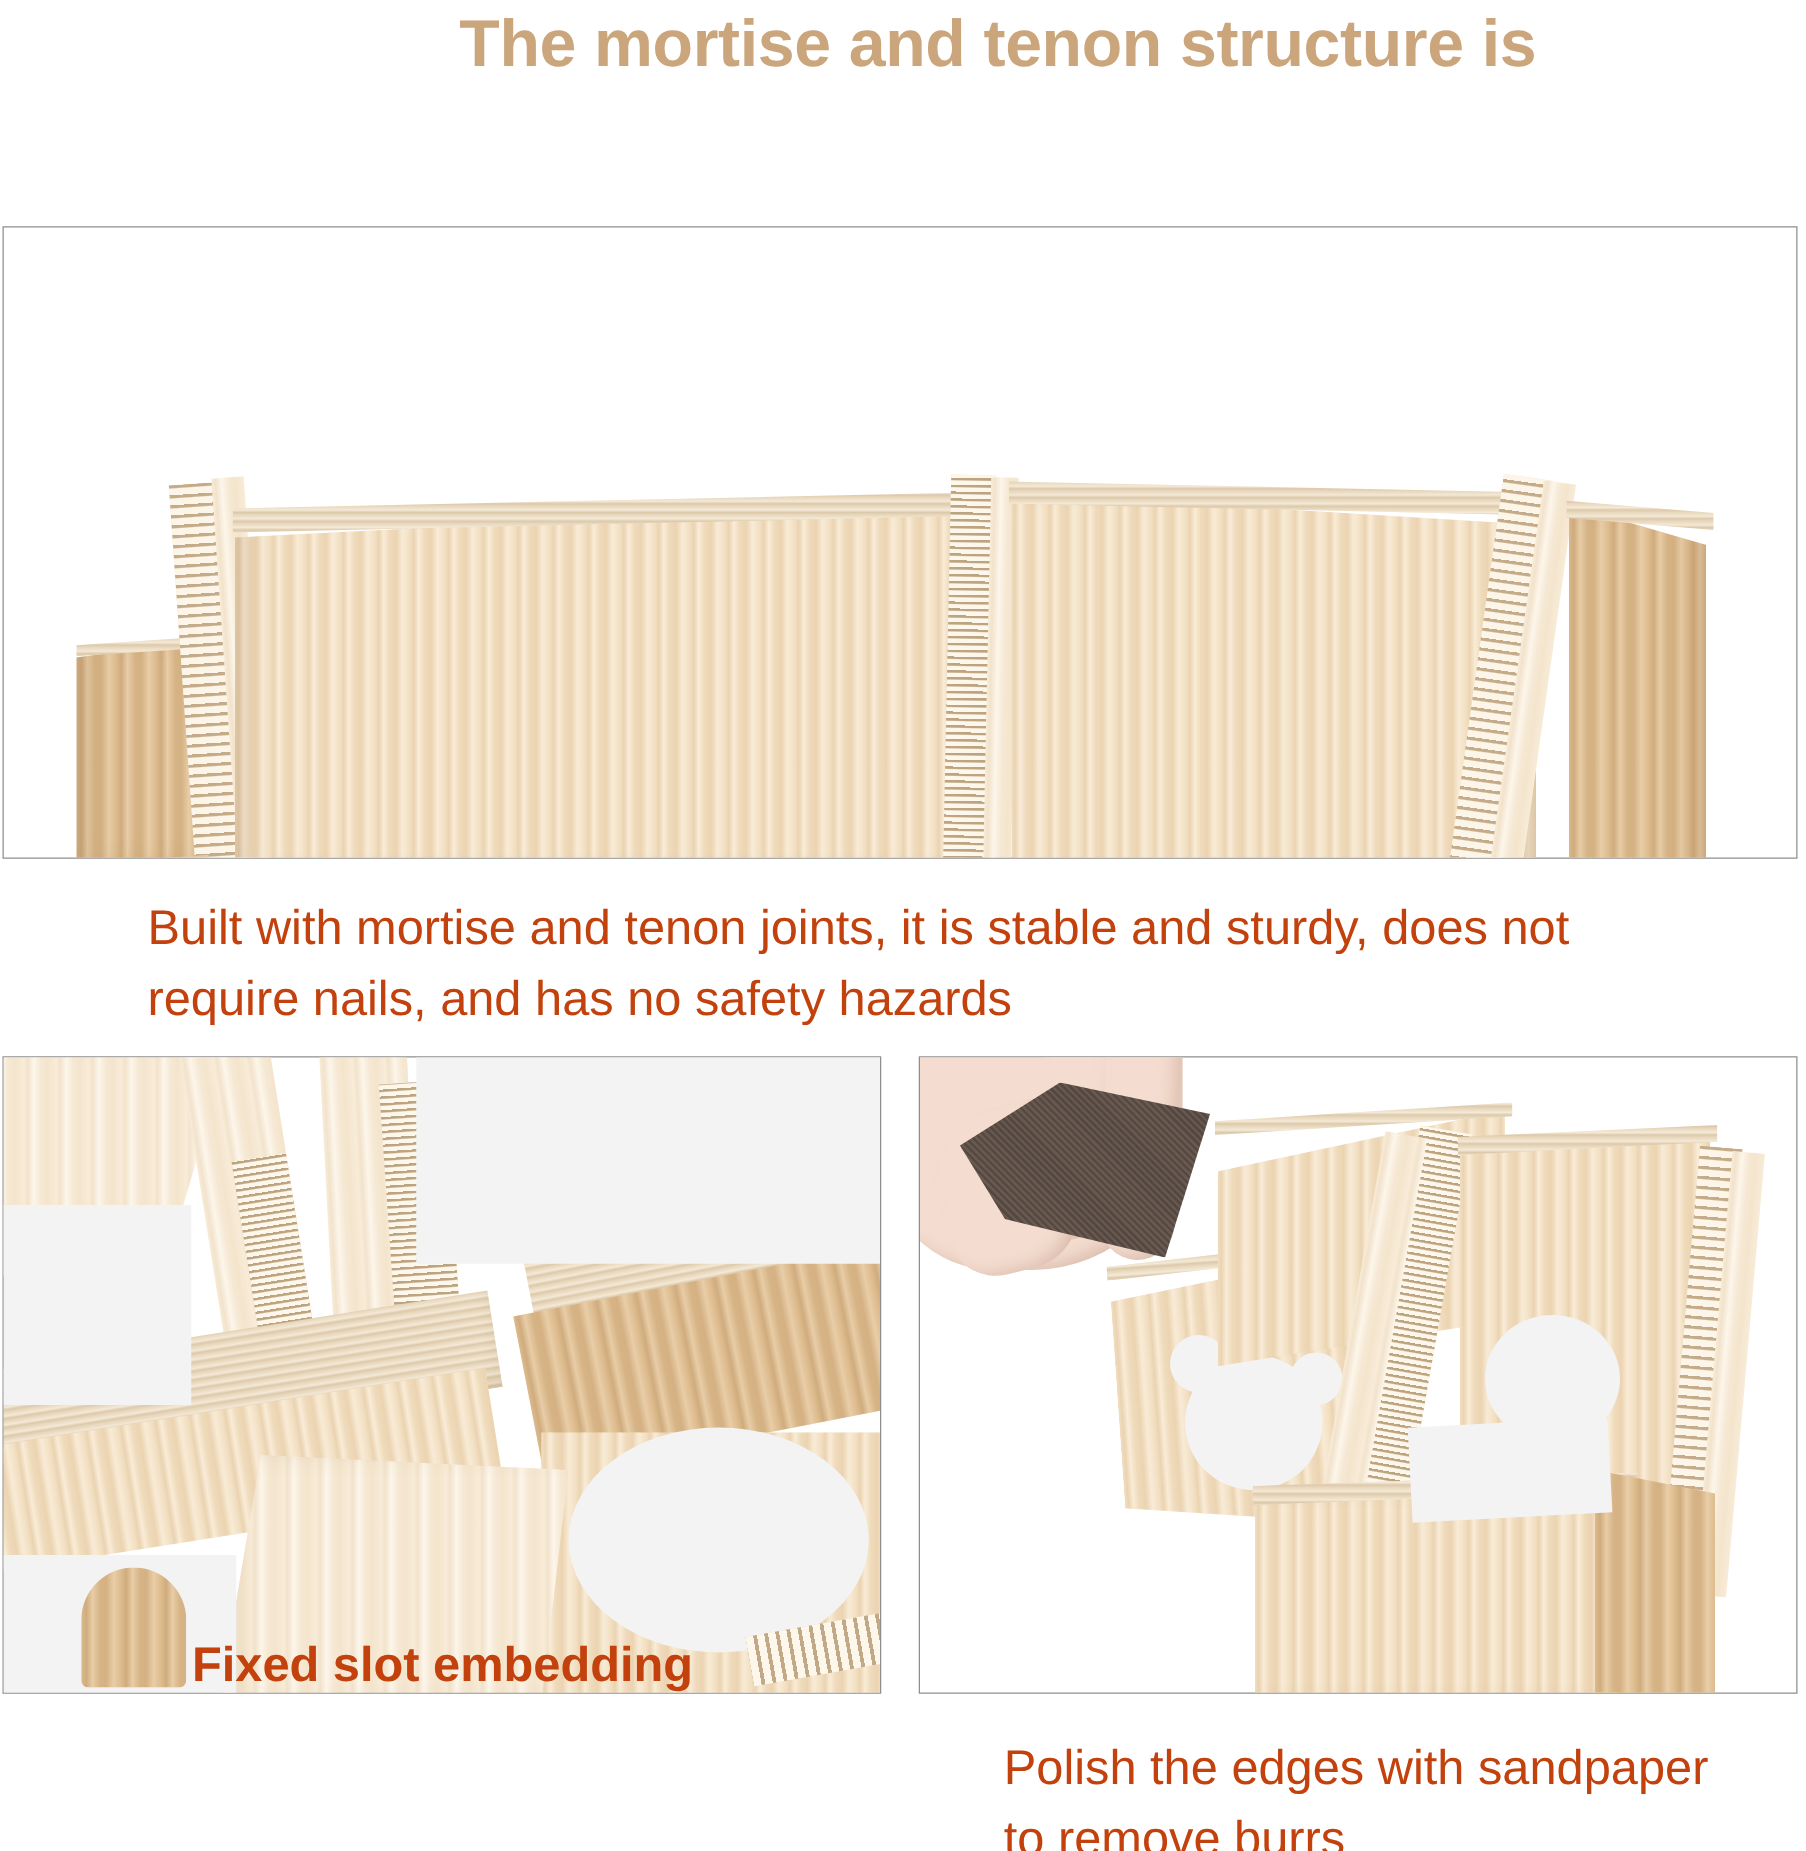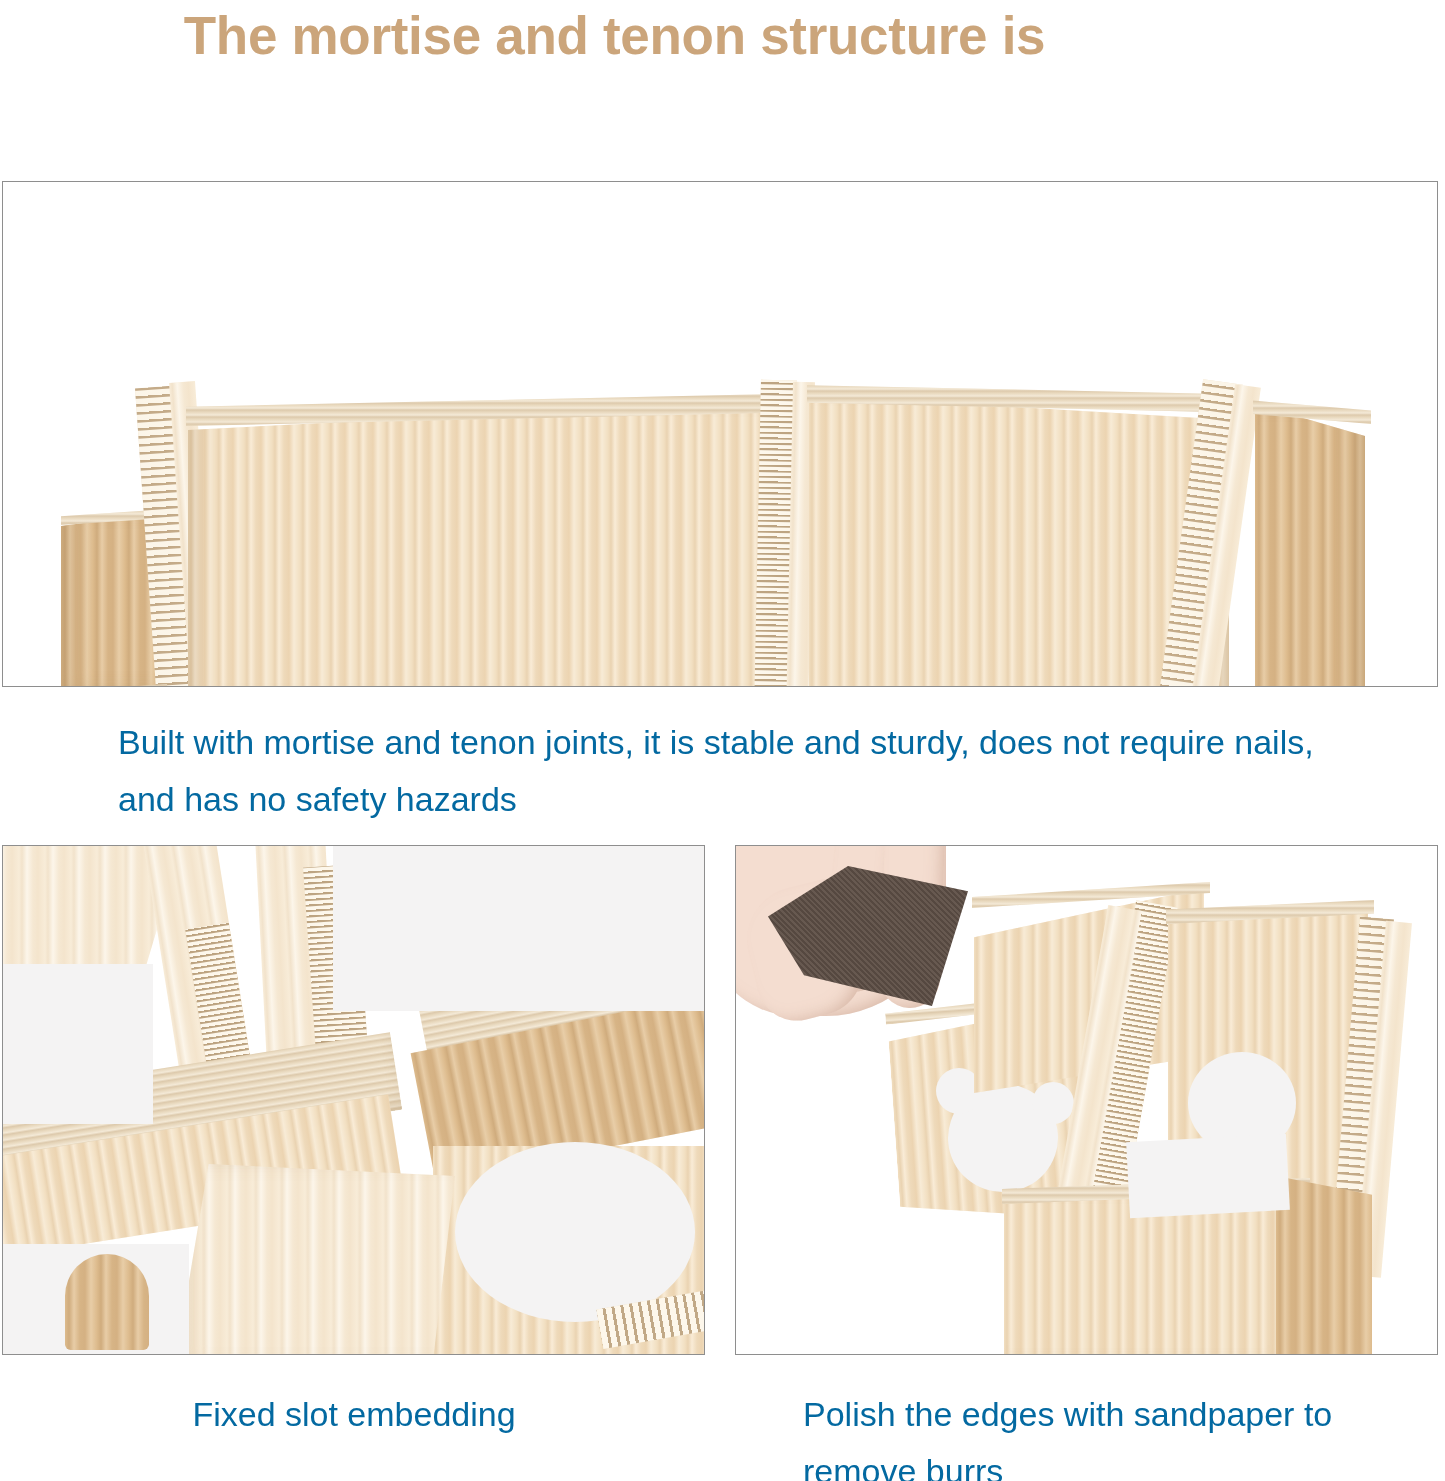--- a/index.html
+++ b/index.html
@@ -19,21 +19,21 @@
     height: 1481px;
     background: #ffffff;
   }
 
   
   .title-block {
     position: absolute;
     left: 0;
     top: 2px;
     width: 1229px;
-    text-align: center;
+    text-align: right;
   }
   .title-line {
     font-family: "Liberation Sans", sans-serif;
     font-weight: bold;
     font-size: 53px;
     line-height: 67px;
     letter-spacing: -0.3px;
     color: #cba57b;
     white-space: nowrap;
   }
@@ -118,23 +118,23 @@
 
   .shade-l { box-shadow: inset 14px 0 24px -10px rgba(150,115,72,0.35); }
   .shade-r { box-shadow: inset -16px 0 26px -10px rgba(150,115,72,0.35); }
 
   .white-shape { position: absolute; background: #f4f3f3; }
 
   
   .caption {
     position: absolute;
     font-family: "Liberation Sans", sans-serif;
-    font-size: 34px;
+    font-size: 39px;
     line-height: 57px;
-    color: #0369a1;
+    color: #c2410c;
     font-weight: normal;
   }
   .caption.center { text-align: center; }
 
   .hand {
     position: absolute;
     background: #f4ddd0;
     box-shadow: inset -8px -6px 16px -6px rgba(190,150,130,0.55);
   }
   .sandpaper {
@@ -292,17 +292,17 @@
                   clip-path: polygon(0% 10%, 100% 0%, 100% 100%, 0% 100%);"></div>
       <div class="edge" style="left:266px; top:332px; width:308px; height:26px;
                   clip-path: polygon(0% 42%, 100% 0%, 100% 54%, 0% 100%);"></div>
       <div class="wood dark" style="left:540px; top:330px; width:96px; height:188px;
                   clip-path: polygon(0% 0%, 100% 10%, 100% 100%, 0% 100%);"></div>
 
       <div class="white-shape" style="left:392px; top:292px; width:160px; height:76px; transform: rotate(-3deg);"></div>
     </div>
   </div>
 
-  <div class="caption center" style="left:44px; top:1386px; width:620px;">Fixed slot embedding</div>
+  <div class="caption center" style="left:44px; top:1304px; width:620px;font-weight:bold;">Fixed slot embedding</div>
 
   <div class="caption" style="left:803px; top:1386px; width:578px;">Polish the edges with sandpaper to remove burrs</div>
 
 </div>
 
 </body></html>

